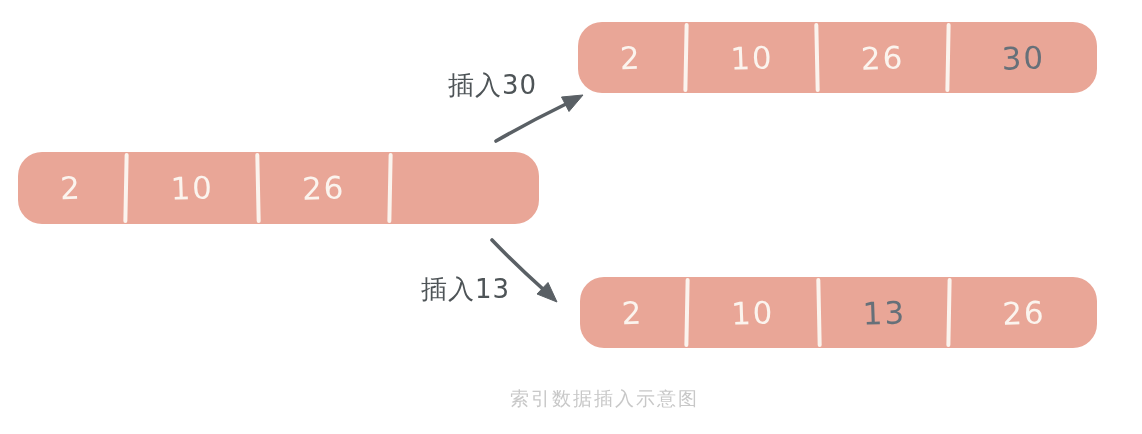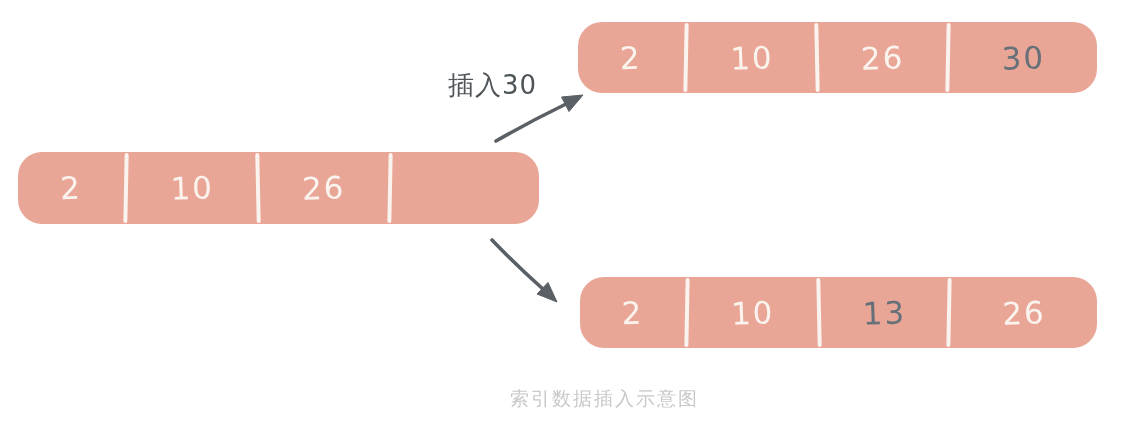--- a/index.html
+++ b/index.html
@@ -94,20 +94,21 @@
       <polygon class="arrow-head" points="583,95 569,111.5 561.5,97"></polygon>
     </g>
     <g>
       <path class="arrow-line" d="M492,240 Q516,265 544,290"></path>
       <polygon class="arrow-head" points="557,302 537,294 548,282.5"></polygon>
     </g>
   </svg>
 
   <div class="op-label label-insert-30">插入30</div>
 
+  <div class="op-label label-insert-13">插入13</div>
 
   <div class="array array-source">
     <div class="cell c1">2</div>
     <div class="divider"></div>
     <div class="cell c2">10</div>
     <div class="divider alt"></div>
     <div class="cell c3">26</div>
     <div class="divider"></div>
     <div class="cell c4"></div>
   </div>

